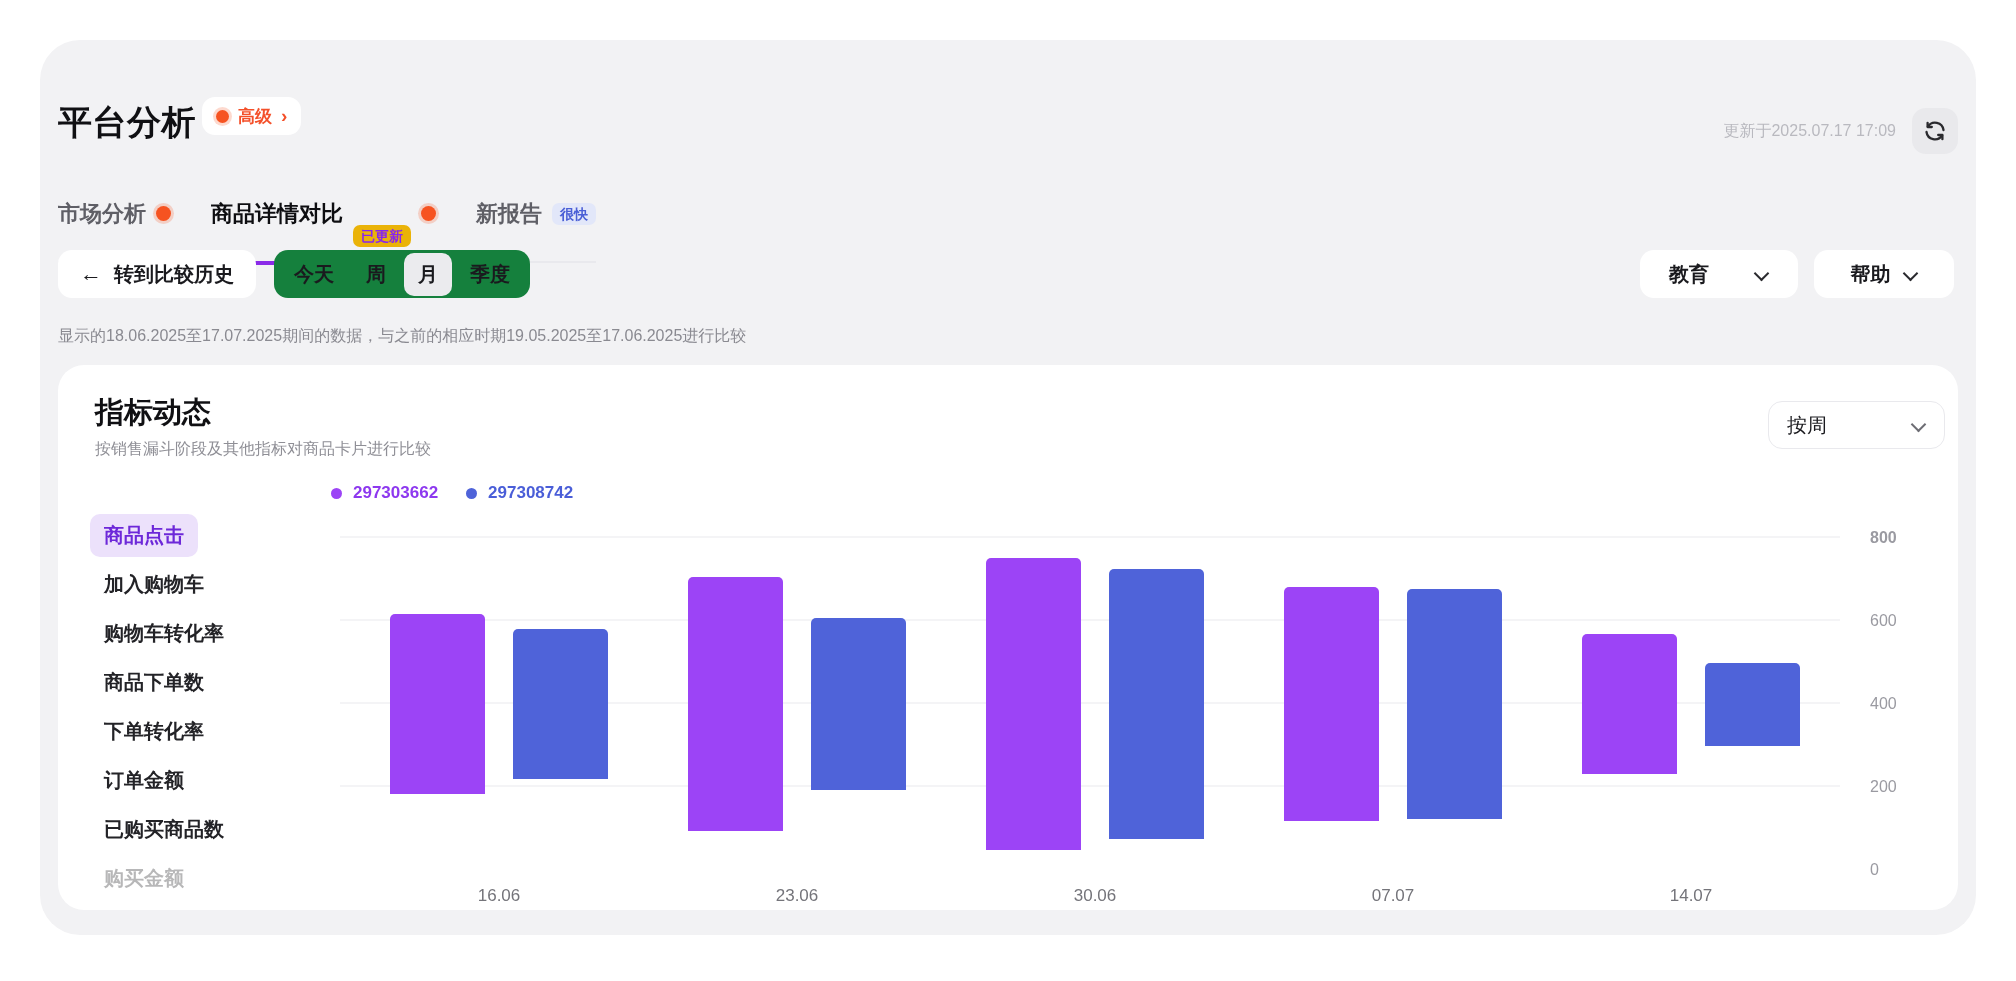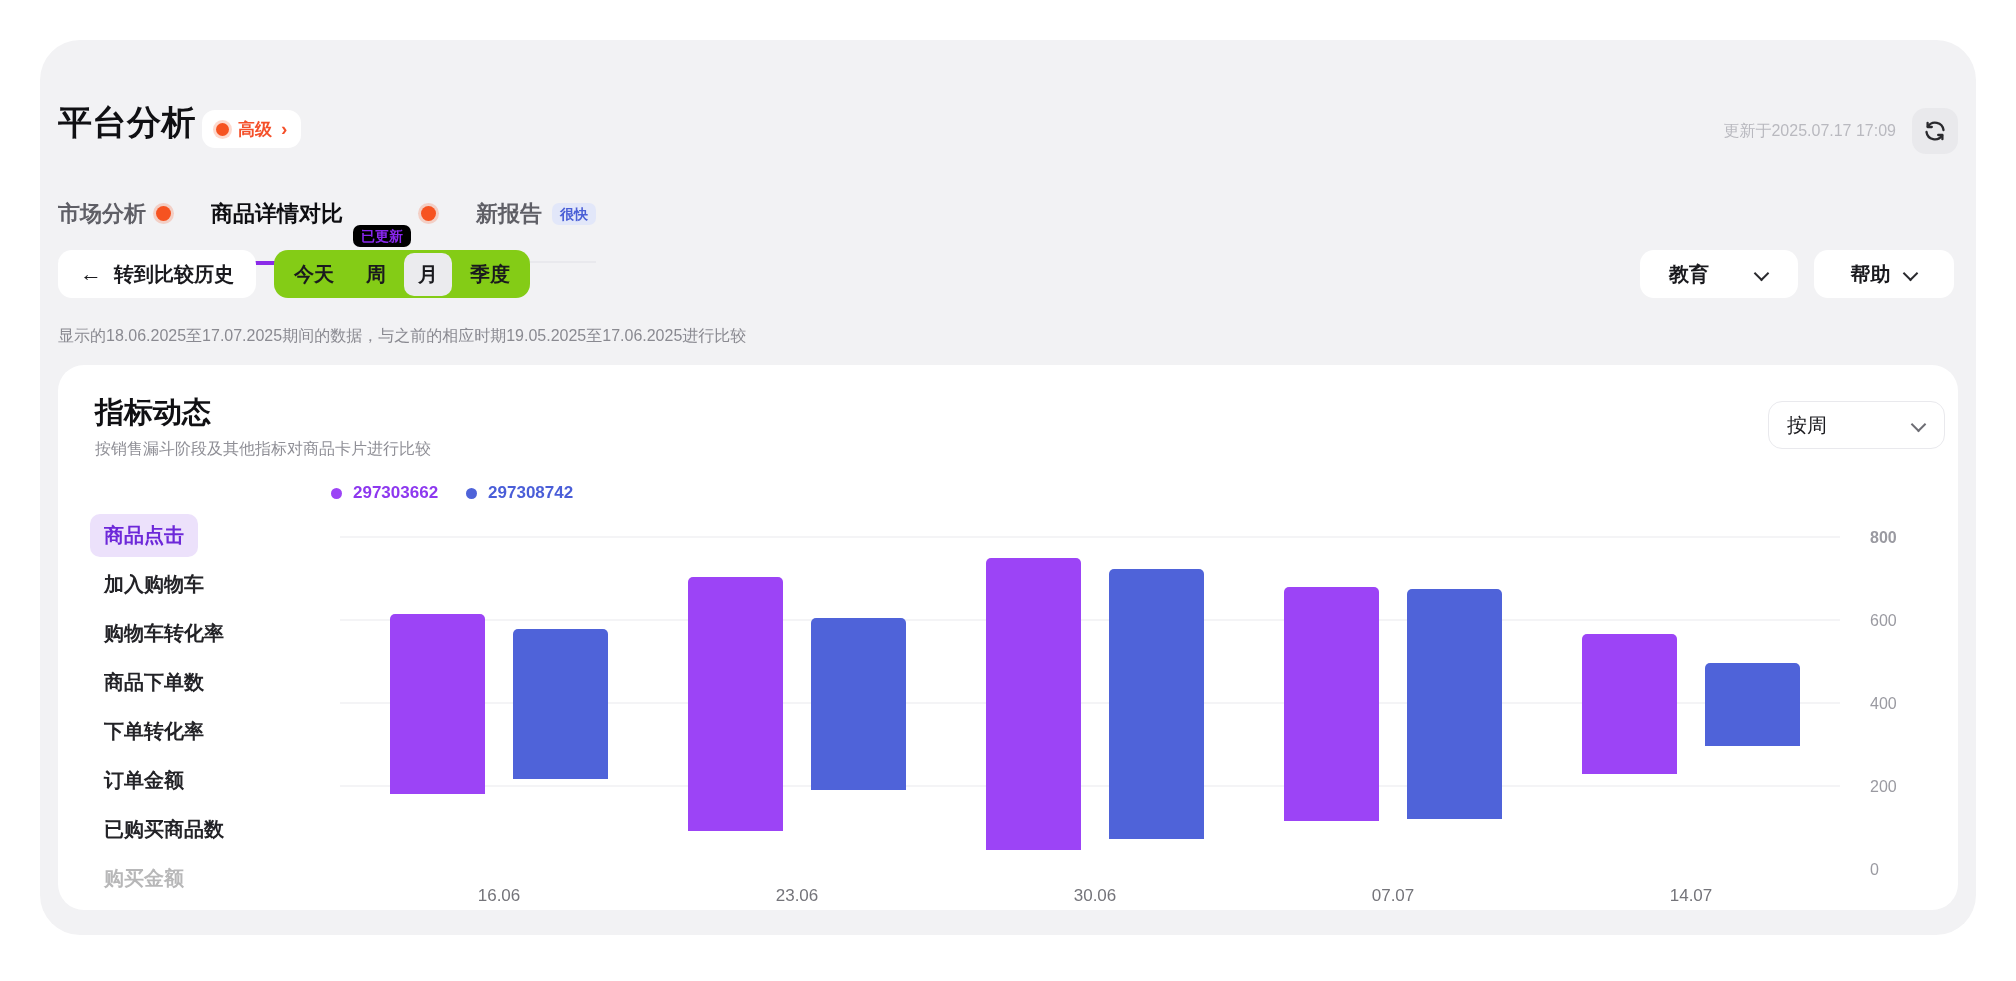--- a/index.html
+++ b/index.html
@@ -1,46 +1,46 @@
 <!DOCTYPE html>
 <html><head>
 <meta charset="utf-8">
 <style>
   html,body{margin:0;padding:0;background:#ffffff;width:2016px;height:981px;overflow:hidden;
     font-family:"Liberation Sans","DejaVu Sans",sans-serif;-webkit-font-smoothing:antialiased;}
   .app{position:absolute;left:40px;top:40px;width:1936px;height:895px;background:#f2f2f4;border-radius:40px;}
 
   
   .page-title{position:absolute;left:18px;top:60px;font-size:34px;font-weight:700;color:#101013;letter-spacing:.5px;}
-  .premium-badge{position:absolute;left:162px;top:70px;height:38px;background:#ffffff;border-radius:13px;
+  .premium-badge{position:absolute;left:162px;top:57px;height:38px;background:#ffffff;border-radius:13px;
     display:flex;align-items:center;gap:9px;padding:0 14px;cursor:pointer;}
   .orange-dot{width:13px;height:13px;border-radius:50%;background:#f65321;box-shadow:0 0 0 3px rgba(246,83,33,.22);}
   .premium-badge .lbl{color:#f4502a;font-weight:700;font-size:17px;}
   .premium-badge .chev{color:#f4502a;font-weight:700;font-size:19px;line-height:1;margin-top:-2px;}
   .updated{position:absolute;right:80px;top:81px;color:#b9b9bf;font-size:16px;}
   .refresh-btn{position:absolute;right:18px;top:68px;width:46px;height:46px;border-radius:14px;background:#e9e9ec;
     display:flex;align-items:center;justify-content:center;cursor:pointer;}
 
   
   .tabs{position:absolute;left:18px;top:140px;display:flex;align-items:center;gap:40px;
     padding-bottom:14px;border-bottom:2px solid #e9e9ed;}
   .tab{display:flex;align-items:center;gap:10px;position:relative;font-size:22px;font-weight:600;color:#5f5f66;cursor:pointer;white-space:nowrap;}
   .tab.active{color:#0e0e11;font-weight:700;}
   .tab.active::after{content:"";position:absolute;left:0;right:0;bottom:-18px;height:4px;border-radius:2px;background:#8b2be8;}
   .tab .dot{width:15px;height:15px;border-radius:50%;background:#f65321;box-shadow:0 0 0 3px rgba(246,83,33,.22);}
   .badge{font-size:14px;font-weight:700;padding:4px 8px;border-radius:7px;line-height:1;}
-  .badge.purple{background:#000000;color:#8826ee;margin-top:45px;}
+  .badge.purple{background:#eab308;color:#8826ee;margin-top:45px;}
   .badge.blue{background:#e2e7f9;color:#4a5fd6;}
 
   
   .toolbar{position:absolute;left:18px;top:210px;height:48px;display:flex;gap:18px;}
   .pill-btn{background:#ffffff;border-radius:14px;display:flex;align-items:center;gap:12px;
     padding:0 22px;font-size:20px;font-weight:600;color:#1a1a1e;cursor:pointer;height:48px;}
   .pill-btn .arrow{font-size:22px;line-height:1;}
-  .seg{background:#84cc16;border-radius:14px;display:flex;align-items:center;padding:0 6px;height:48px;gap:4px;}
+  .seg{background:#15803d;border-radius:14px;display:flex;align-items:center;padding:0 6px;height:48px;gap:4px;}
   .seg-item{padding:8px 14px;border-radius:10px;font-size:20px;font-weight:600;color:#1a1a1e;cursor:pointer;}
   .seg-item.sel{background:#ebebee;}
   .right-btn{position:absolute;top:210px;background:#ffffff;border-radius:14px;height:48px;display:flex;
     align-items:center;justify-content:center;gap:12px;font-size:20px;font-weight:600;color:#1a1a1e;cursor:pointer;}
   .btn-edu{right:178px;width:158px;gap:45px;}
   .btn-help{right:22px;width:140px;text-align:right;}
   .chev-down{width:15px;height:15px;position:relative;top:-3px;}
   .chev-down::after{content:"";position:absolute;left:2px;top:4px;width:9px;height:9px;
     border-right:2.4px solid #2a2a2e;border-bottom:2.4px solid #2a2a2e;transform:rotate(45deg);}
 

